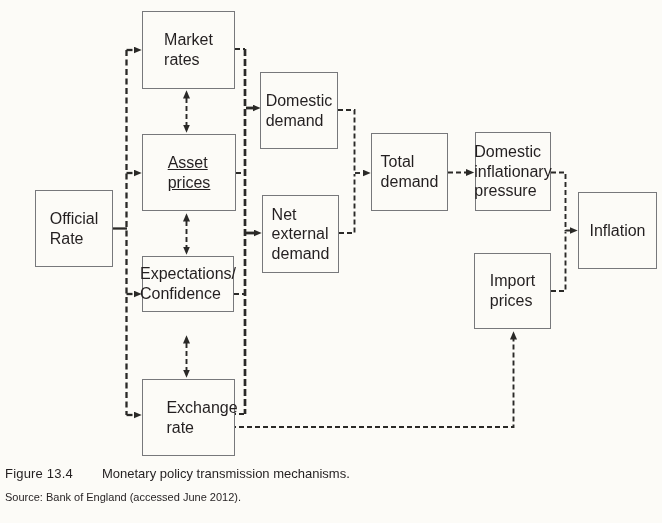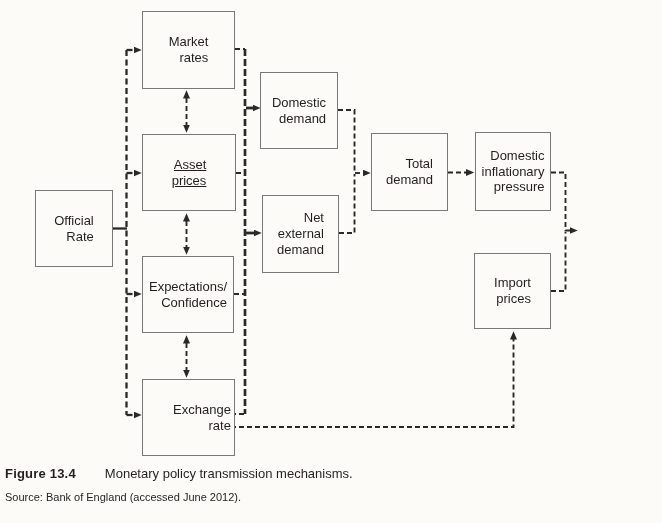--- a/index.html
+++ b/index.html
@@ -17,30 +17,30 @@
     background:var(--background);
     overflow:hidden;
   }
   svg.connectors{position:absolute;left:0;top:0;}
   .node{
     position:absolute;
     box-sizing:border-box;
     border:1.2px solid var(--box-border);
     background:var(--background);
     display:flex;align-items:center;justify-content:center;
-    text-align:right;
-    font-size:13px;line-height:1.22;
+    text-align:left;
+    font-size:16px;line-height:1.22;
     color:var(--text);
     white-space:pre-line;
   }
   .caption{
     position:absolute;left:5px;top:466px;
     font-size:13px;color:var(--text);
   }
-  .caption .fig-label{font-weight:bold;letter-spacing:.2px;}
+  .caption .fig-label{font-weight:normal;letter-spacing:.2px;}
   .caption .fig-title{margin-left:8px;padding-left:21px;}
   .source-line{
     position:absolute;left:5px;top:491px;
     font-size:11px;color:var(--text);
   }
   .source-line .src-label{}
   .source-line .src-text{margin-left:3px;margin-top:36px;}
   .dash-mid{stroke:var(--line);stroke-width:2.3;fill:none;stroke-dasharray:6 3.5;}
   .dash-bold{stroke:var(--line);stroke-width:2.7;fill:none;stroke-dasharray:7 3;}
   .dash-stub{stroke:var(--line);stroke-width:2.2;fill:none;stroke-dasharray:5 3;}
@@ -105,21 +105,21 @@
 
   <div class="node" style="left:35px;top:190px;width:78px;height:77px;">Official
 Rate</div>
 
   <div class="node" style="left:142px;top:11px;width:93px;height:78px;">Market
 rates</div>
 
   <div class="node" style="left:142px;top:134px;width:94px;height:77px;text-decoration:underline;">Asset
 prices</div>
 
-  <div class="node" style="left:142px;top:256px;width:92px;height:77px;">Expectations/
+  <div class="node" style="left:142px;top:256px;width:92px;height:56px;">Expectations/
 Confidence</div>
 
   <div class="node" style="left:142px;top:379px;width:93px;height:77px;padding-left:27px;">Exchange
 rate</div>
 
   <div class="node" style="left:260px;top:72px;width:78px;height:77px;">Domestic
 demand</div>
 
   <div class="node" style="left:262px;top:195px;width:77px;height:78px;">Net
 external
@@ -128,20 +128,21 @@
   <div class="node" style="left:371px;top:133px;width:77px;height:78px;">Total
 demand</div>
 
   <div class="node" style="left:475px;top:132px;width:76px;height:79px;">Domestic
 inflationary
 pressure</div>
 
   <div class="node" style="left:474px;top:253px;width:77px;height:76px;">Import
 prices</div>
 
+  <div class="node" style="left:578px;top:192px;width:79px;height:77px;">Inflation</div>
 
   <div class="caption">
     <span class="fig-label">Figure 13.4</span><span class="fig-title">Monetary policy transmission mechanisms.</span>
   </div>
 
   <div class="source-line">
     <span class="src-label">Source:</span><span class="src-text">Bank of England (accessed June 2012).</span>
   </div>
 
 </div>

